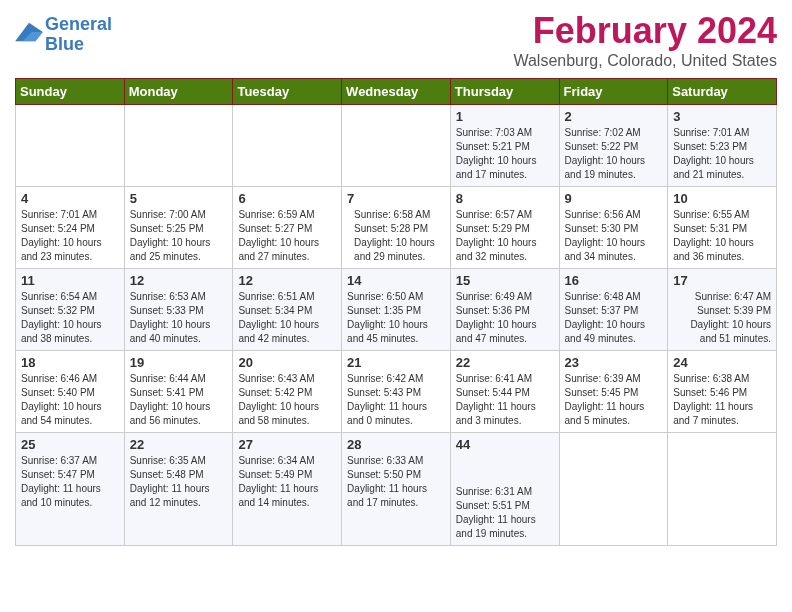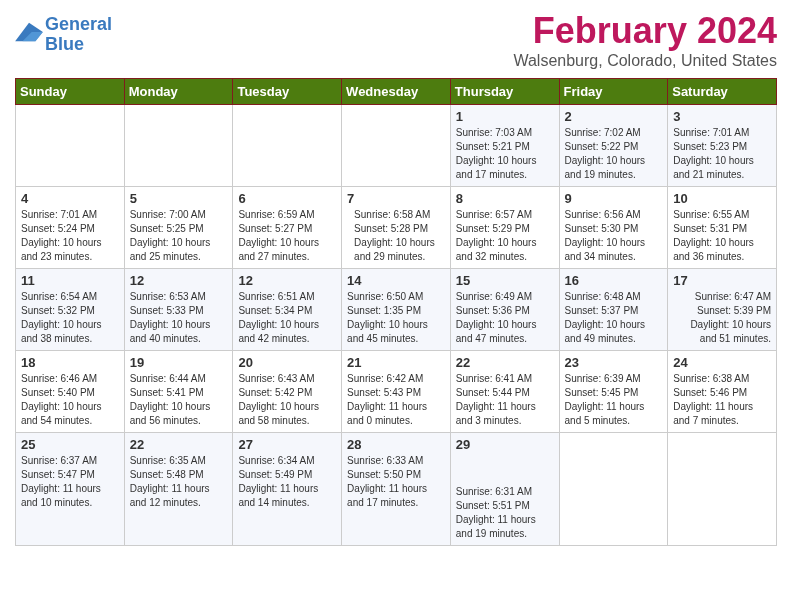--- a/index.html
+++ b/index.html
@@ -328,21 +328,21 @@
 and 14 minutes.</div>
         </td>
         <td>
           <div class="day-number">28</div>
           <div class="day-info" style="white-space: pre-line;">Sunrise: 6:33 AM
 Sunset: 5:50 PM
 Daylight: 11 hours
 and 17 minutes.</div>
         </td>
         <td>
-          <div class="day-number">29</div>
+          <div class="day-number">44</div>
           <div class="day-info" style="white-space: pre-line; margin-top: 33px;">Sunrise: 6:31 AM
 Sunset: 5:51 PM
 Daylight: 11 hours
 and 19 minutes.</div>
         </td>
         <td class="empty-cell"></td>
         <td class="empty-cell"></td>
       </tr>
     </tbody>
 </table>

